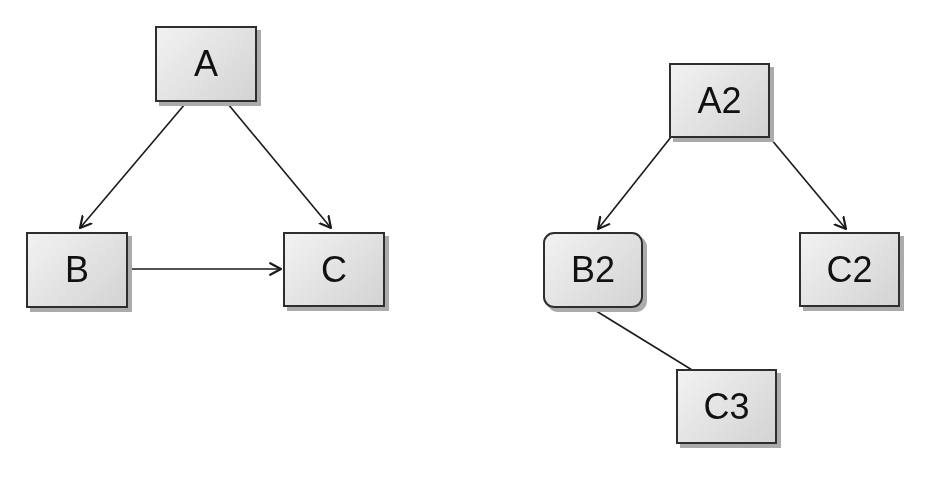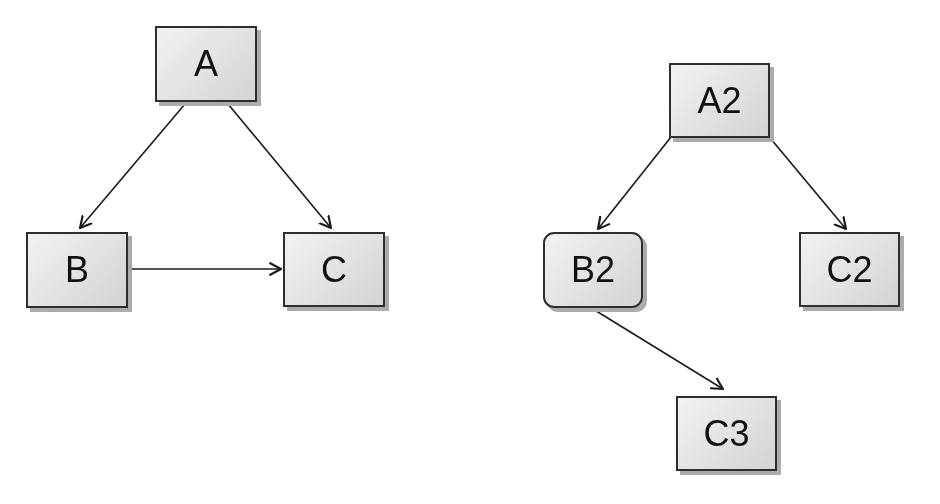--- a/index.html
+++ b/index.html
@@ -72,16 +72,16 @@
     </div>
     <div class="node" style="left: 669px; top: 27px; width: 101px; height: 75px; border-color: rgb(46, 46, 46); background: linear-gradient(135deg, rgb(242, 242, 242) 0%, rgb(211, 211, 211) 100%); box-shadow: rgb(171, 171, 171) 4px 4px 0px; margin-top: 36px;">
       <span class="node-label" style="color: rgb(17, 17, 17);">A2</span>
     </div>
     <div class="node" style="left: 543px; top: 232px; width: 100px; height: 76px; border-color: rgb(46, 46, 46); background: linear-gradient(135deg, rgb(242, 242, 242) 0%, rgb(211, 211, 211) 100%); box-shadow: rgb(171, 171, 171) 4px 4px 0px; border-radius: 11px;">
       <span class="node-label" style="color: rgb(17, 17, 17);">B2</span>
     </div>
     <div class="node" style="left: 799px; top: 232px; width: 101px; height: 75px; border-color: rgb(46, 46, 46); background: linear-gradient(135deg, rgb(242, 242, 242) 0%, rgb(211, 211, 211) 100%); box-shadow: rgb(171, 171, 171) 4px 4px 0px;">
       <span class="node-label" style="color: rgb(17, 17, 17);">C2</span>
     </div>
-    <div class="node" style="left: 676px; top: 396px; width: 101px; height: 75px; border-color: rgb(46, 46, 46); background: linear-gradient(135deg, rgb(242, 242, 242) 0%, rgb(211, 211, 211) 100%); box-shadow: rgb(171, 171, 171) 4px 4px 0px;">
+    <div class="node" style="left: 676px; top: 369px; width: 101px; height: 75px; border-color: rgb(46, 46, 46); background: linear-gradient(135deg, rgb(242, 242, 242) 0%, rgb(211, 211, 211) 100%); box-shadow: rgb(171, 171, 171) 4px 4px 0px;">
       <span class="node-label" style="color: rgb(17, 17, 17);">C3</span>
     </div>
   </div>
 
 </body></html>

